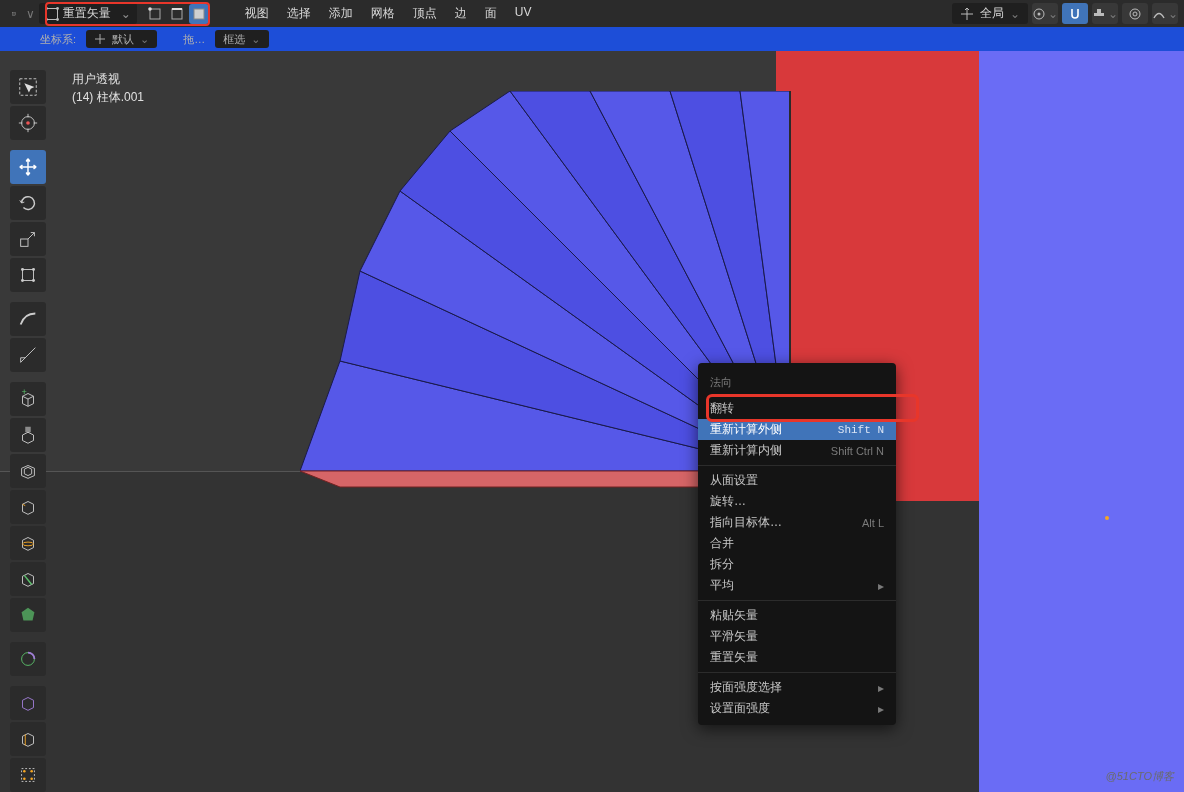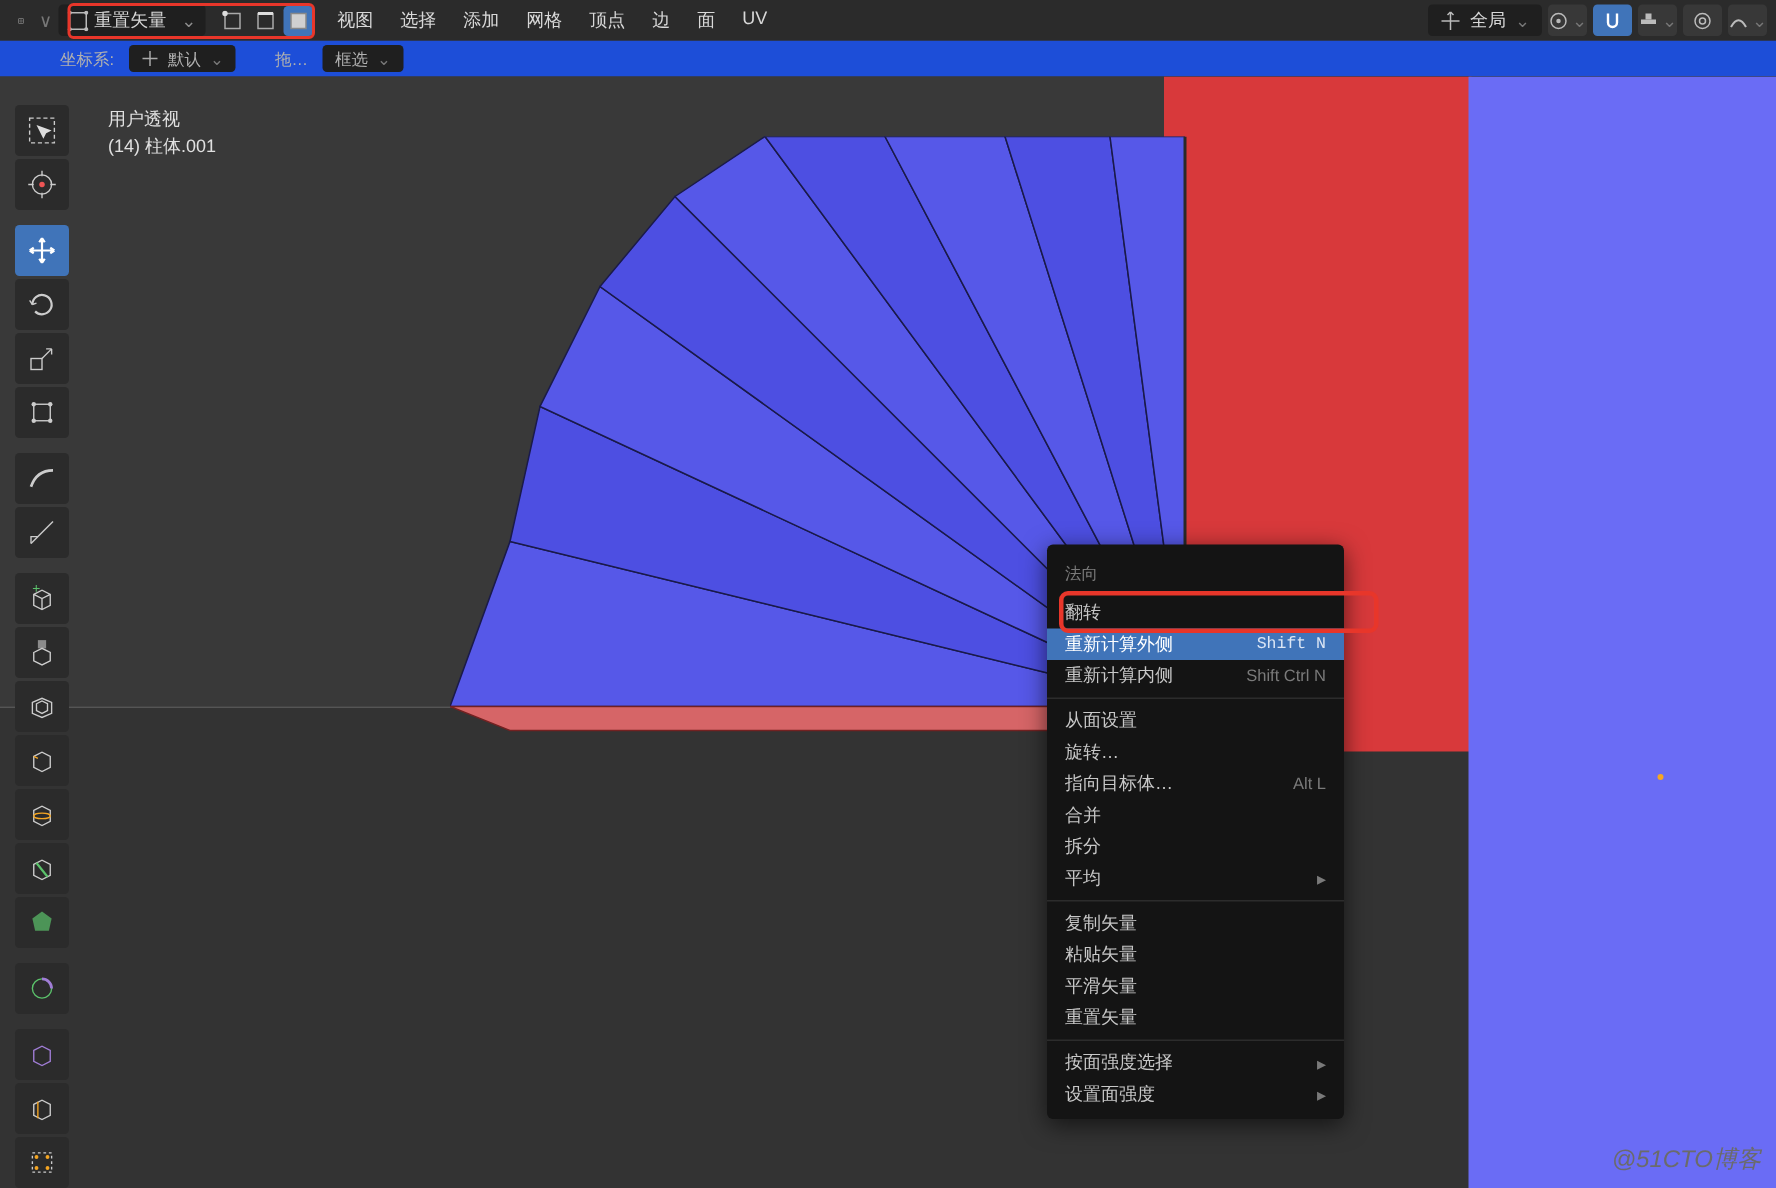--- a/index.html
+++ b/index.html
@@ -12,21 +12,21 @@
 
 .mode-box { display: flex; align-items: center; gap: 4px; background: #1f1f1f; border-radius: 3px; height: 21px; padding: 0 6px; }
 .mode-box .chev { opacity: .6; margin-left: 6px; }
 
 .red-outline1 { position: absolute; left: 45px; top: 2px; width: 165px; height: 24px; border: 2px solid #e8362a; border-radius: 4px; pointer-events: none; }
 
 .combo-btns { display: flex; gap: 2px; margin-left: 4px; }
 .combo-btns .cbtn { width: 20px; height: 20px; display: flex; align-items: center; justify-content: center; border-radius: 3px; }
 .cbtn.active { background: #4074b9; }
 
-.menu-items { display: flex; gap: 2px; margin-left: 4px; }
+.menu-items { display: flex; gap: 2px; margin-left: 24px; }
 .menu-items .mitem { padding: 4px 8px; cursor: pointer; border-radius: 3px; }
 
 .spacer { flex: 1; }
 
 .right-tools { display: flex; align-items: flex-end; gap: 4px; }
 .rbox { background: #1f1f1f; height: 21px; display: flex; align-items: center; padding: 0 8px; border-radius: 3px; }
 .ricon { width: 26px; height: 21px; background: #383838; display: flex; align-items: center; justify-content: center; border-radius: 3px; }
 .ricon.lit { background: #4074b9; }
 
 
@@ -58,21 +58,21 @@
 .ctx-title { padding: 6px 12px 8px; color: #7a7a7a; font-size: 11px; }
 .ctx-item { height: 21px; display: flex; align-items: center; padding: 0 12px; justify-content: space-between; cursor: default; }
 .ctx-item.hov { background: #4074b9; color: #fff; }
 .ctx-item .sc { color: #7a7a7a; font-size: 11px; }
 .ctx-item.hov .sc { color: #dce6f5; font-family: Liberation Mono, monospace; }
 .ctx-sep { height: 1px; background: #2c2c2c; margin: 4px 0; }
 .ctx-item .arrow { color: #7a7a7a; }
 
 .red-outline2 { position: absolute; left: 706px; top: 394px; width: 213px; height: 28px; border: 3px solid #e8362a; border-radius: 6px; pointer-events: none; z-index: 20; }
 
-.watermark { position: absolute; right: 10px; bottom: 8px; color: #6b6b6b; font-size: 16px; font-style: italic; }
+.watermark { position: absolute; right: 10px; bottom: 8px; color: #6b6b6b; font-size: 11px; font-style: italic; }
 
 .orange-dot { position: absolute; right: 75px; top: 465px; width: 4px; height: 4px; background: #f5a623; border-radius: 50%; }
 </style>
 </head>
 <body>
 
 <div class="viewport">
   <div class="floor"></div>
   <div class="horizon"></div>
   <div class="redblock"></div>
@@ -373,23 +373,20 @@
       </div>
       <div class="ctx-item">
         <span>拆分</span>
       </div>
       <div class="ctx-item">
         <span>平均</span>
         <span class="arrow">▸</span>
       </div>
       <div class="ctx-sep"></div>
       <div class="ctx-item">
-        <span>复制矢量</span>
-      </div>
-      <div class="ctx-item">
         <span>粘贴矢量</span>
       </div>
       <div class="ctx-item">
         <span>平滑矢量</span>
       </div>
       <div class="ctx-item">
         <span>重置矢量</span>
       </div>
       <div class="ctx-sep"></div>
       <div class="ctx-item">

